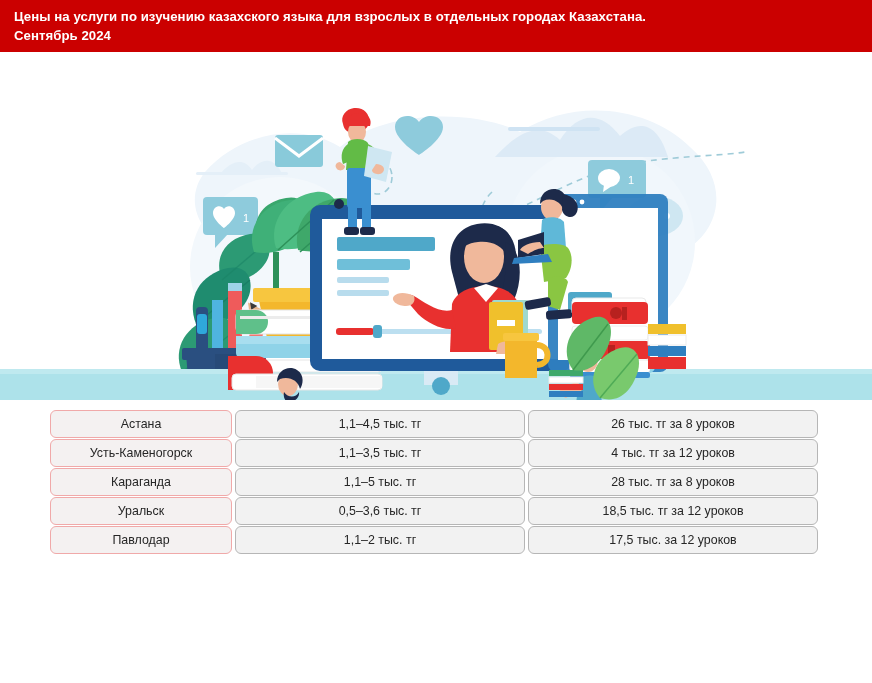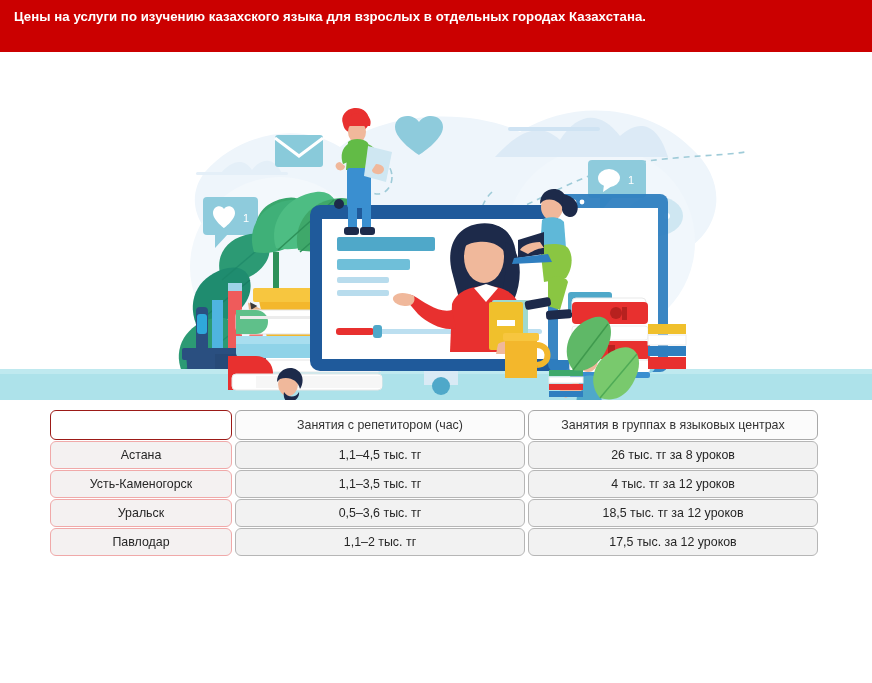--- a/index.html
+++ b/index.html
@@ -118,20 +118,21 @@
     letter-spacing: -0.05px;
   }
 </style>
 </head>
 <body>
 
 <div id="page">
 
   <div class="title-bar">
     <div class="line">Цены на услуги по изучению казахского языка для взрослых в отдельных городах Казахстана.</div>
+    <div class="line">Сентябрь 2024</div>
   </div>
 
   <div class="illus">
     <svg width="872" height="348" viewBox="0 0 872 348">
       <defs>
         <clipPath id="clipAll">
             <rect x="0" y="0" width="872" height="348"></rect>
           </clipPath>
       </defs>
       <g clip-path="url(#clipAll)">
@@ -392,34 +393,34 @@
         </g>
 
         <rect x="0" y="348" width="872" height="2" fill="#ade2ea"></rect>
       </g>
     </svg>
   </div>
 
   <div class="table-wrap">
     <table class="grid">
       <tbody>
-          <tr>
-        <td class="city corner"></td>
-        <td class="colhead c2">Занятия с репетитором (час)</td>
-        <td class="colhead c3">Занятия в группах в языковых центрах</td>
-      </tr>
       <tr>
         <td class="city">Астана</td>
         <td class="c2">1,1–4,5 тыс. тг</td>
         <td class="c3">26 тыс. тг за 8 уроков</td>
       </tr>
       <tr>
         <td class="city">Усть-Каменогорск</td>
         <td class="c2">1,1–3,5 тыс. тг</td>
         <td class="c3">4 тыс. тг за 12 уроков</td>
+      </tr>
+      <tr>
+        <td class="city">Караганда</td>
+        <td class="c2">1,1–5 тыс. тг</td>
+        <td class="c3">28 тыс. тг за 8 уроков</td>
       </tr>
       <tr>
         <td class="city">Уральск</td>
         <td class="c2">0,5–3,6 тыс. тг</td>
         <td class="c3">18,5 тыс. тг за 12 уроков</td>
       </tr>
       <tr>
         <td class="city">Павлодар</td>
         <td class="c2">1,1–2 тыс. тг</td>
         <td class="c3">17,5 тыс. за 12 уроков</td>

